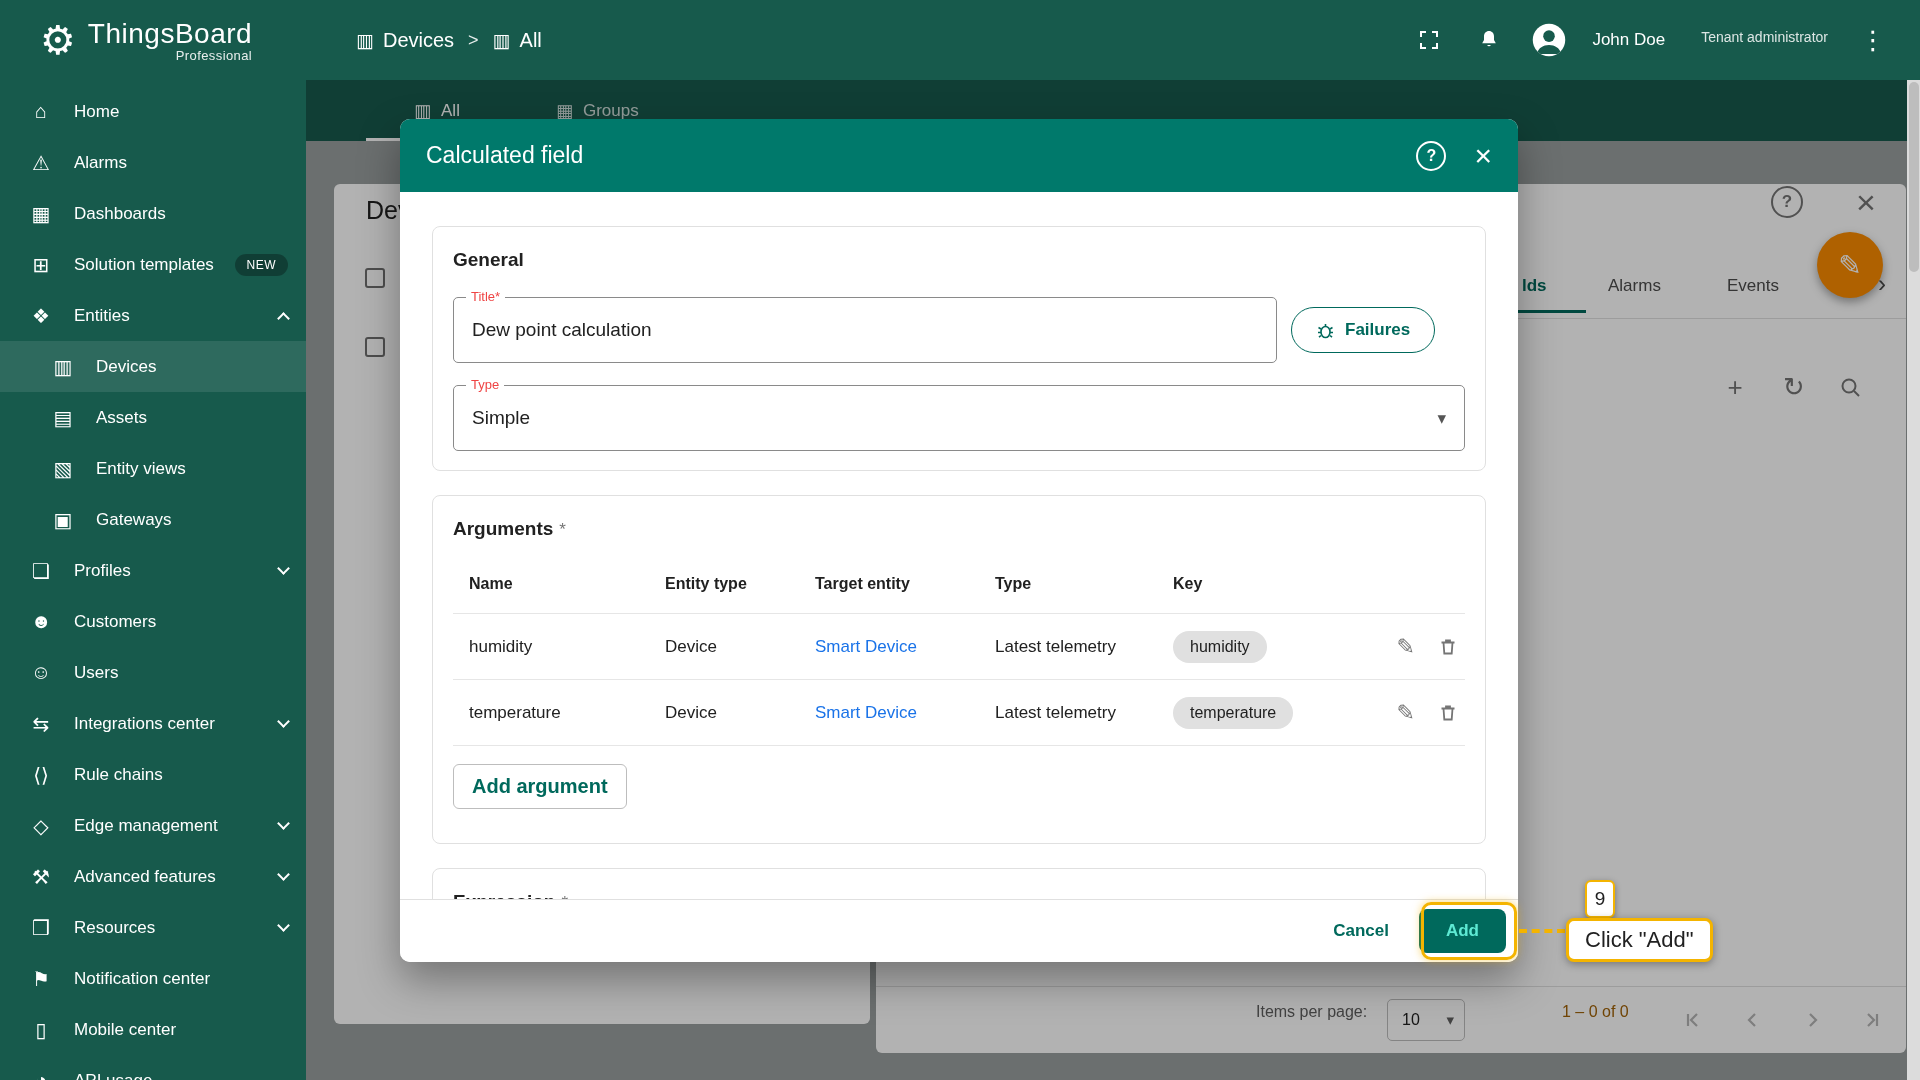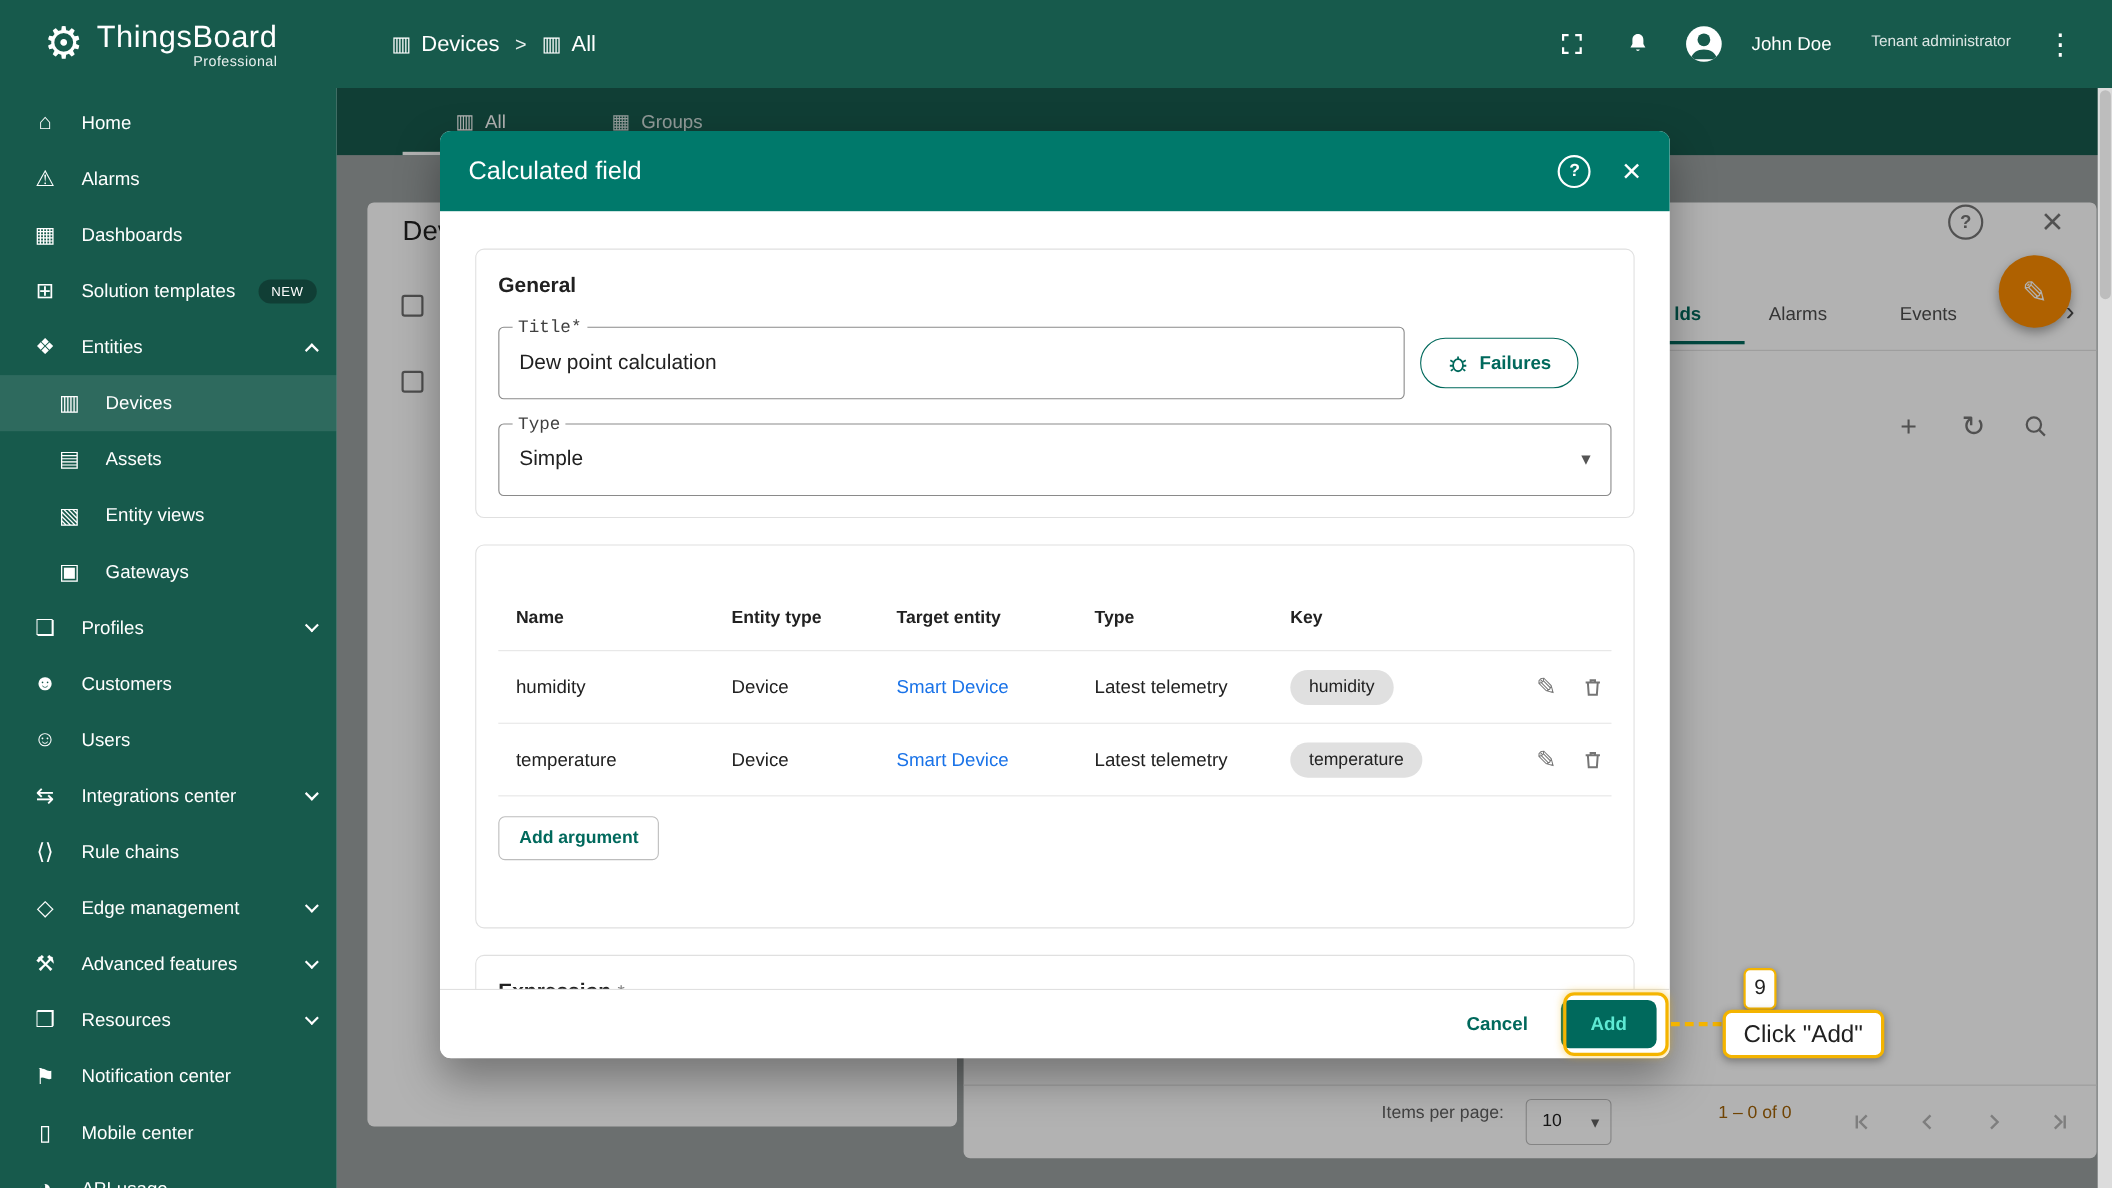--- a/index.html
+++ b/index.html
@@ -100,37 +100,37 @@
   .card { border:1px solid #e0e0e0; border-radius:8px; padding:22px 20px; }
   .card.general { margin-top:34px; height:245px; }
   .card.arguments { margin-top:24px; height:349px; }
   .card.expression { margin-top:24px; height:160px; overflow:hidden; }
   .card-heading { font-size:19px; font-weight:700; color:#212121; }
   .req-star { color:#757575; font-weight:400; margin-left:6px; font-size:17px; }
   .gen-row { display:flex; align-items:center; gap:14px; margin-top:26px; }
   .outlined-field { position:relative; border:1px solid #8a8a8a; border-radius:5px; height:66px;
                     display:flex; align-items:center; padding:0 18px; font-size:19px; color:#212121; cursor:text; }
   .outlined-field .float-label { position:absolute; top:-9px; left:12px; background:#fff; padding:0 5px;
-                                 font-size:16px; color:#404040;font-family:Liberation Mono, monospace; }
+                                 font-size:13px; color:#ef4444; }
   .title-field { width:824px; }
   .type-field { margin-top:22px; width:100%; cursor:pointer; }
   .type-caret { position:absolute; right:18px; color:#555; font-size:17px; }
   .failures-btn { height:46px; border:1.5px solid #00695C; border-radius:23px; background:#fff; color:#00695C;
                   display:flex; align-items:center; gap:10px; padding:0 24px; font-size:17px; font-weight:600; cursor:pointer; }
   .args-table { margin-top:14px; }
   .tr { display:grid; grid-template-columns:196px 150px 180px 178px 1fr 96px; align-items:center;
         min-height:66px; border-bottom:1px solid #e6e6e6; padding-left:16px; font-size:17px; color:#212121; }
   .tr.head { min-height:60px; font-weight:700; font-size:16px; }
   .cell-link { color:#1A73E8; cursor:pointer; }
   .chip { display:inline-block; background:#E0E0E0; border-radius:17px; padding:7px 17px; font-size:16px; color:#212121; }
   .row-actions { display:flex; justify-content:flex-end; gap:22px; padding-right:6px; align-items:center; }
   .act-pencil { font-size:22px; color:#757575; cursor:pointer; }
   .act-trash { cursor:pointer; display:flex; }
   .add-arg-btn { margin-top:18px; background:#fff; border:1px solid #bdbdbd; border-radius:6px; padding:10px 18px;
-                 color:#00695C; font-size:16px; font-weight:700; cursor:pointer; font-family:inherit; }
+                 color:#00695C; font-size:20px; font-weight:700; cursor:pointer; font-family:inherit; }
   .modal-footer { flex:1; border-top:1px solid #e0e0e0; display:flex; align-items:center; justify-content:flex-end;
                   gap:30px; padding-right:12px; background:#fff; }
   .cancel-btn { background:none; border:none; color:#00695C; font-size:17px; font-weight:700; cursor:pointer; font-family:inherit; }
   .add-btn { background:#00695C; color:#5eead4; border:none; border-radius:8px; padding:12px 27px; font-size:17px;
              font-weight:700; cursor:pointer; font-family:inherit; }
 
   
   .ann { position:absolute; z-index:30; }
   .ann-highlight { left:1421px; top:902px; width:96px; height:58px; border:3px solid #F4B400; border-radius:10px;
                    box-shadow:0 0 8px rgba(244,180,0,.55); pointer-events:none; }
@@ -418,20 +418,23 @@
           </button>
         </div>
         <div class="outlined-field type-field">
           <span class="float-label">Type</span>
           <span>Simple</span>
           <span class="type-caret">▾</span>
         </div>
       </div>
 
       <div class="card arguments">
+        <div class="card-heading">
+          <span>Arguments</span><span class="req-star">*</span>
+        </div>
         <div class="args-table">
           <div class="tr head">
             <span>Name</span>
             <span>Entity type</span>
             <span>Target entity</span>
             <span>Type</span>
             <span>Key</span>
             <span></span>
           </div>
           <div class="tr">

